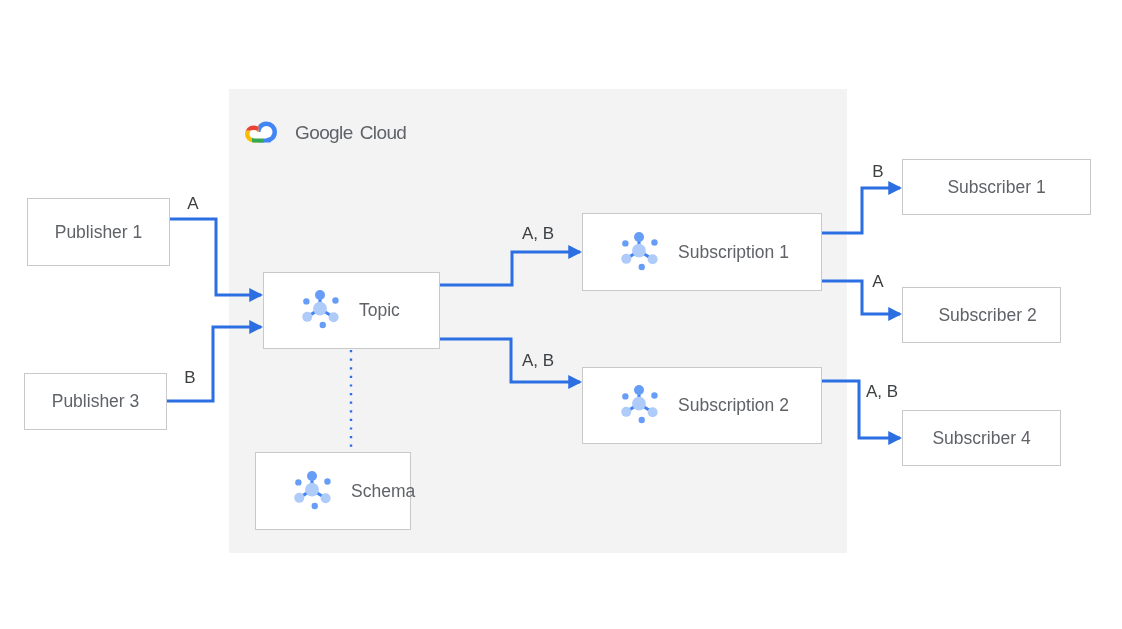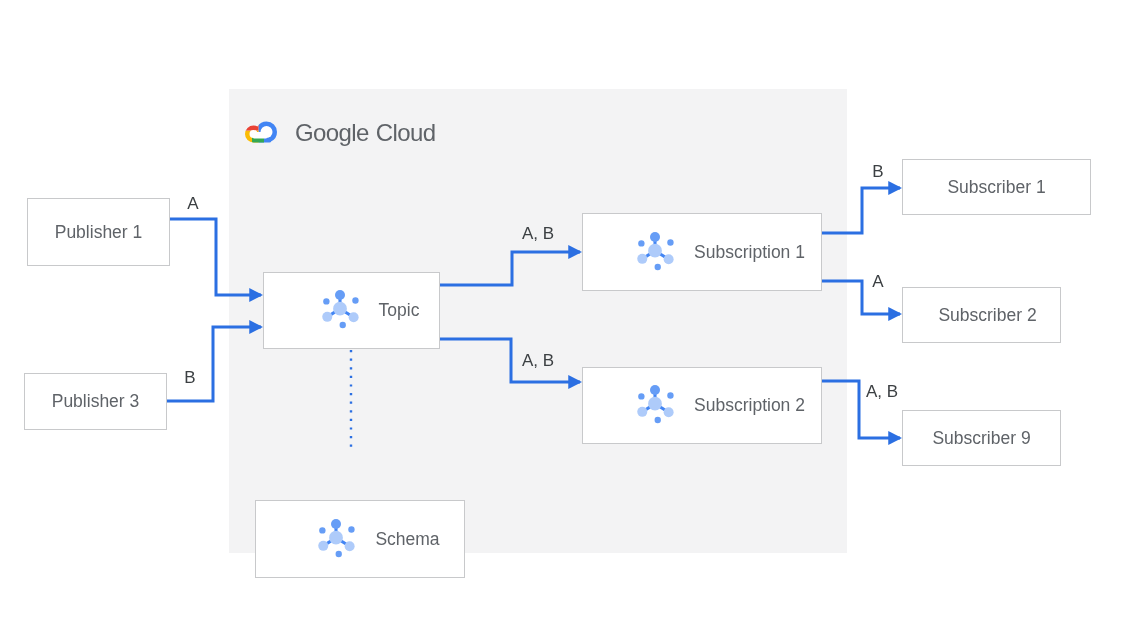--- a/index.html
+++ b/index.html
@@ -20,32 +20,32 @@
   }
   .panel{
     position:absolute;left:229px;top:89px;width:618px;height:464px;
     background:var(--panel);
   }
   .logo{
     position:absolute;left:242px;top:114px;height:38px;
     display:flex;align-items:center;gap:13px;
   }
   .logo-text{
-    font-size:24px;letter-spacing:-0.6px;color:var(--logo-text);
+    font-size:19px;letter-spacing:-0.6px;color:var(--logo-text);
     white-space:nowrap;
   }
   .logo-text .w1{font-weight:500;}
   .logo-text .w2{font-weight:400;margin-left:7px;}
   #edges-svg{position:absolute;left:0;top:0;width:1122px;height:629px;}
   #edges-svg .arrowhead-path{fill:var(--accent);}
   .node{
     position:absolute;background:#ffffff;border:1px solid var(--border);
     box-sizing:border-box;display:flex;align-items:center;justify-content:center;
   }
-  .node.has-icon{justify-content:center;padding-left:36px;gap:19px;}
+  .node.has-icon{justify-content:flex-start;padding-left:36px;gap:19px;}
   .node-label{
     font-size:17.5px;color:var(--node-text);white-space:nowrap;
   }
   .edge-label{
     position:absolute;transform:translate(-50%,-50%);
     font-size:17px;color:var(--label-text);white-space:nowrap;
   }
   .pubsub-icon{flex:0 0 auto;display:block;}
 </style>
 </head>
@@ -118,21 +118,21 @@
     <circle cx="22" cy="5" r="5.5" fill="var(--icon-med)"></circle>
     <circle cx="8" cy="29" r="5.5" fill="var(--icon-light)"></circle>
     <circle cx="37" cy="29.5" r="5.5" fill="var(--icon-light)"></circle>
     <circle cx="22" cy="20" r="7.6" fill="var(--icon-light)"></circle>
     <circle cx="7" cy="12" r="3.5" fill="var(--icon-med)"></circle>
     <circle cx="39" cy="11" r="3.5" fill="var(--icon-med)"></circle>
     <circle cx="25" cy="38" r="3.5" fill="var(--icon-med)"></circle>
   </svg>
       <span class="node-label">Topic</span>
     </div>
-    <div class="node has-icon" style="left: 255px; top: 452px; width: 210px; height: 78px; margin-top: 48px;">
+    <div class="node has-icon" style="left: 255px; top: 452px; width: 156px; height: 78px;">
       <svg class="pubsub-icon" width="40" height="41" viewBox="0 0 44 44" aria-hidden="true">
     <g stroke="var(--icon-conn)" stroke-width="3.4">
       <line x1="22" y1="20" x2="22" y2="5"></line>
       <line x1="22" y1="20" x2="8" y2="29"></line>
       <line x1="22" y1="20" x2="37" y2="29.5"></line>
     </g>
     <circle cx="22" cy="5" r="5.5" fill="var(--icon-med)"></circle>
     <circle cx="8" cy="29" r="5.5" fill="var(--icon-light)"></circle>
     <circle cx="37" cy="29.5" r="5.5" fill="var(--icon-light)"></circle>
     <circle cx="22" cy="20" r="7.6" fill="var(--icon-light)"></circle>
@@ -176,15 +176,15 @@
   </svg>
       <span class="node-label">Subscription 2</span>
     </div>
     <div class="node" style="left: 902px; top: 159px; width: 189px; height: 56px;">
       <span class="node-label">Subscriber 1</span>
     </div>
     <div class="node" style="left: 902px; top: 287px; width: 159px; height: 56px; padding-left: 12px;">
       <span class="node-label">Subscriber 2</span>
     </div>
     <div class="node" style="left: 902px; top: 410px; width: 159px; height: 56px;">
-      <span class="node-label">Subscriber 9</span>
+      <span class="node-label">Subscriber 4</span>
     </div>
   </div>
 
 </body></html>

